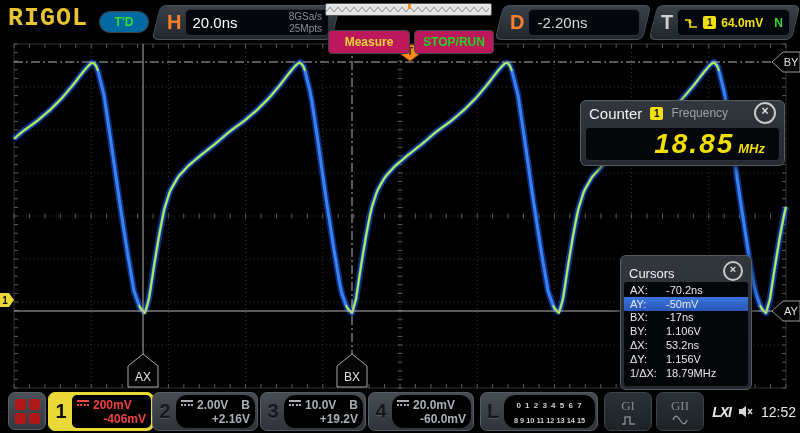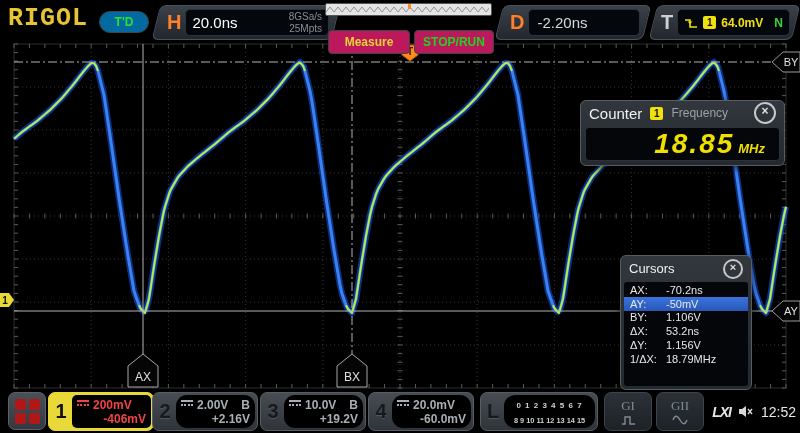--- a/index.html
+++ b/index.html
@@ -39,21 +39,21 @@
   #counter-panel{left:580px;top:52px;width:203px;height:64px;margin-top:48px;}
   #counter-panel .panel-head{height:24px;padding:0 8px;gap:8px;}
   #counter-title{font-size:15px;}
   #counter-type{font-size:12px;color:#9aa2a8;}
   #counter-body{position:absolute;left:4px;right:4px;top:26px;bottom:4px;background:#04060a;
                 border:1px solid #2b3238;border-radius:4px;display:flex;align-items:baseline;
                 justify-content:flex-end;padding-right:14px;}
   #counter-value{font-style:italic;font-weight:bold;font-size:28px;color:#f0df00;letter-spacing:2px;}
   #counter-unit{font-style:italic;font-weight:bold;font-size:13px;color:#f0df00;margin-left:4px;}
   #cursors-panel{left:620px;top:255px;width:130px;height:133px;}
-  #cursors-panel .panel-head{height:25px;padding:0 8px;}
+  #cursors-panel .panel-head{height:25px;padding:0 8px;align-items:flex-end;}
   #cursors-title{font-size:13px;}
   #cursors-panel .closebtn{width:16px;height:16px;line-height:13px;font-size:11px;}
   #cursor-rows{position:absolute;left:3px;right:3px;top:26px;bottom:3px;background:#04060a;
                border-radius:3px;padding:1px 0;}
   .crow{display:flex;height:13.8px;align-items:center;font-size:11px;color:#e8e8e8;padding:0 6px;}
   .crow .cl{width:36px;}
   .crow.hl{background:linear-gradient(#3a74dd,#2857b8);}
 
   
   #botbar{position:absolute;left:0;top:390px;width:800px;height:43px;background:#000;z-index:40;}
@@ -453,20 +453,24 @@
     <div id="cursor-rows">
         <div class="crow">
           <span class="cl">AX:</span>
           <span>-70.2ns</span>
         </div>
         <div class="crow hl">
           <span class="cl">AY:</span>
           <span>-50mV</span>
         </div>
         <div class="crow">
+          <span class="cl">BX:</span>
+          <span>-17ns</span>
+        </div>
+        <div class="crow">
           <span class="cl">BY:</span>
           <span>1.106V</span>
         </div>
         <div class="crow">
           <span class="cl">ΔX:</span>
           <span>53.2ns</span>
         </div>
         <div class="crow">
           <span class="cl">ΔY:</span>
           <span>1.156V</span>

